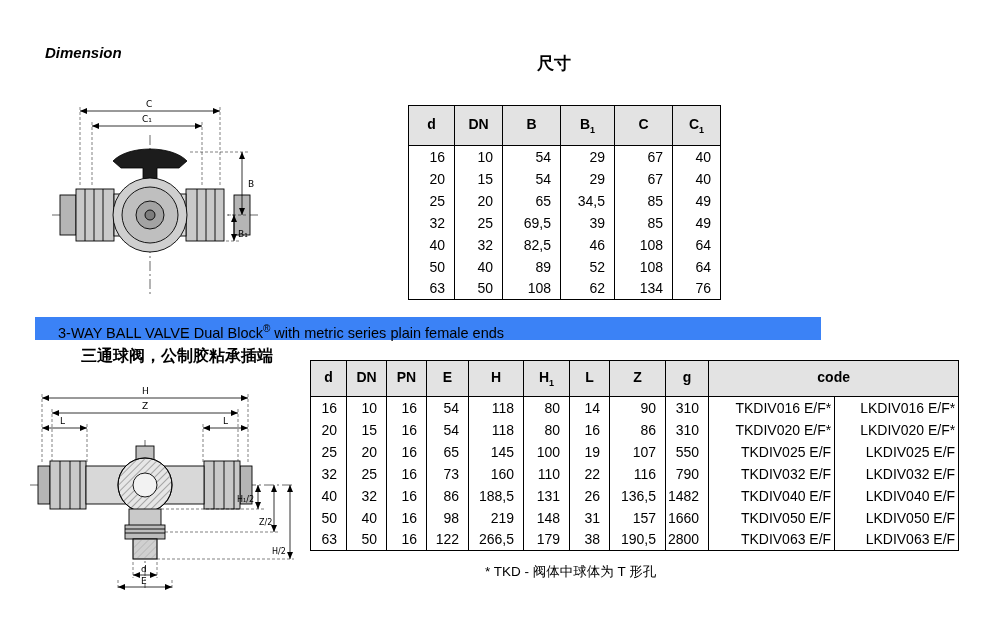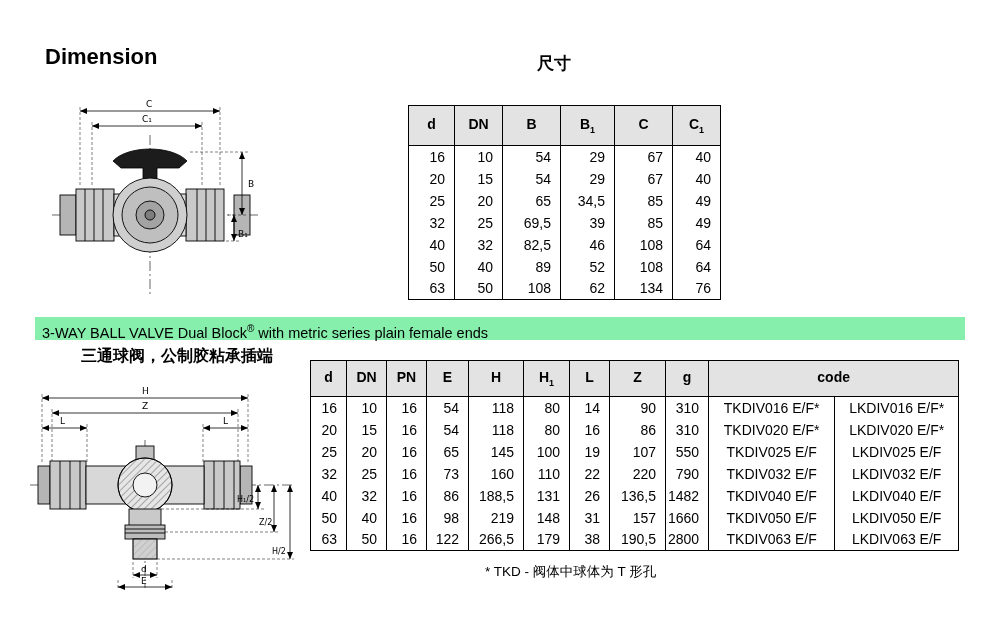--- a/index.html
+++ b/index.html
@@ -4,47 +4,47 @@
 <style>
   * { box-sizing: border-box; }
   html, body { margin: 0; padding: 0; }
   body {
     width: 1000px; height: 632px; position: relative; overflow: hidden;
     background: #ffffff; color: #000;
     font-family: "Liberation Sans", "DejaVu Sans", sans-serif;
   }
   .abs { position: absolute; }
 
-  .title-en { left: 45px; top: 44px; font-size: 22px; font-weight: bold; }
+  .title-en { left: 45px; top: 44px; font-size: 15px; font-weight: bold; font-style: italic; }
   .title-zh { left: 537px; top: 52px; font-size: 17px; font-weight: bold; }
 
   
   .dim-table { border-collapse: collapse; table-layout: fixed; }
   .dim-table th {
     background: #e3e3e3; border: 1px solid #000;
     font-weight: bold; font-size: 14px; text-align: center; padding: 0 4px;
   }
   .dim-table td {
     border-left: 1px solid #000; border-right: 1px solid #000;
     font-size: 14px; text-align: right; padding: 0 9px 0 2px; height: 22px;
   }
   .dim-table tr:last-child td { border-bottom: 1px solid #000; }
   .dim-table sub { font-size: 9px; }
 
   #table1 { left: 408px; top: 105px; }
   #table1 th { height: 40px; }
 
   #table2 { left: 310px; top: 360px; }
   #table2 th { height: 36px; }
-  #table2 td:nth-child(10), #table2 td:nth-child(11) { text-align: center; padding: 0 3px; }
+  #table2 td:nth-child(10), #table2 td:nth-child(11) { text-align: right; padding: 0 3px; }
 
   
   .section-bar {
-    left: 35px; top: 317px; width: 930px; height: 23px;
-    background: #86efac; font-size: 14.5px; line-height: 23px; padding-left: 7px;
+    left: 35px; top: 317px; width: 786px; height: 23px;
+    background: #3b82f6; font-size: 14.5px; line-height: 23px; padding-left: 23px;
   }
   .section-bar sup { font-size: 10px; }
 
   .subtitle-zh { left: 37px; top: 346px; font-size: 16px; font-weight: bold; margin-left: 44px; }
 
   
   #drawing1 { left: 50px; top: 95px; }
   #drawing2 { left: 30px; top: 382px; }
   svg text { font-family: "DejaVu Sans", sans-serif; }
 
@@ -355,21 +355,21 @@
         <td>LKDIV025 E/F</td>
       </tr>
       <tr>
         <td>32</td>
         <td>25</td>
         <td>16</td>
         <td>73</td>
         <td>160</td>
         <td>110</td>
         <td>22</td>
-        <td>220</td>
+        <td>116</td>
         <td>790</td>
         <td>TKDIV032 E/F</td>
         <td>LKDIV032 E/F</td>
       </tr>
       <tr>
         <td>40</td>
         <td>32</td>
         <td>16</td>
         <td>86</td>
         <td>188,5</td>

